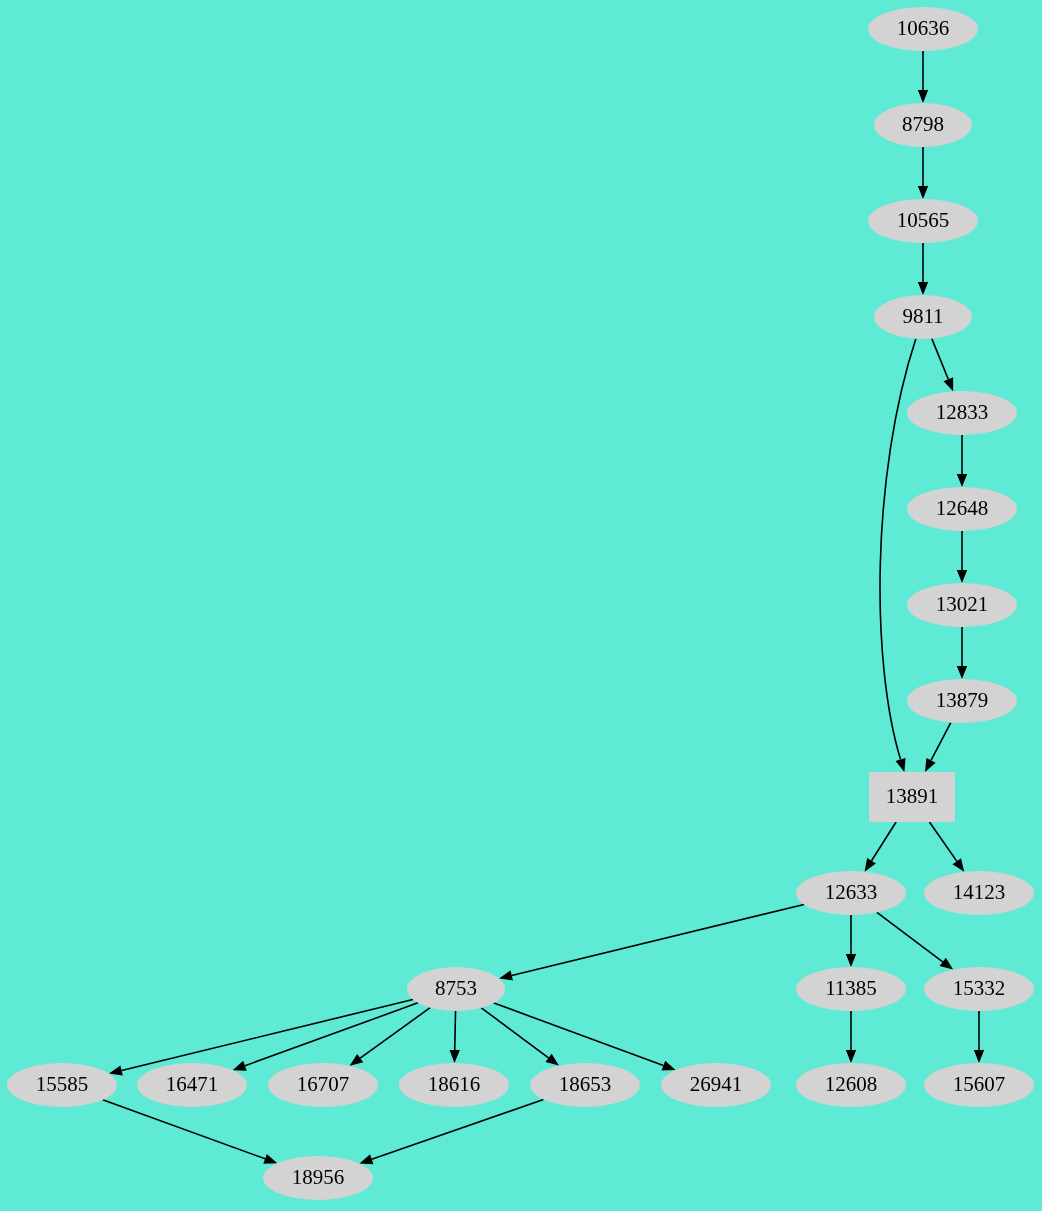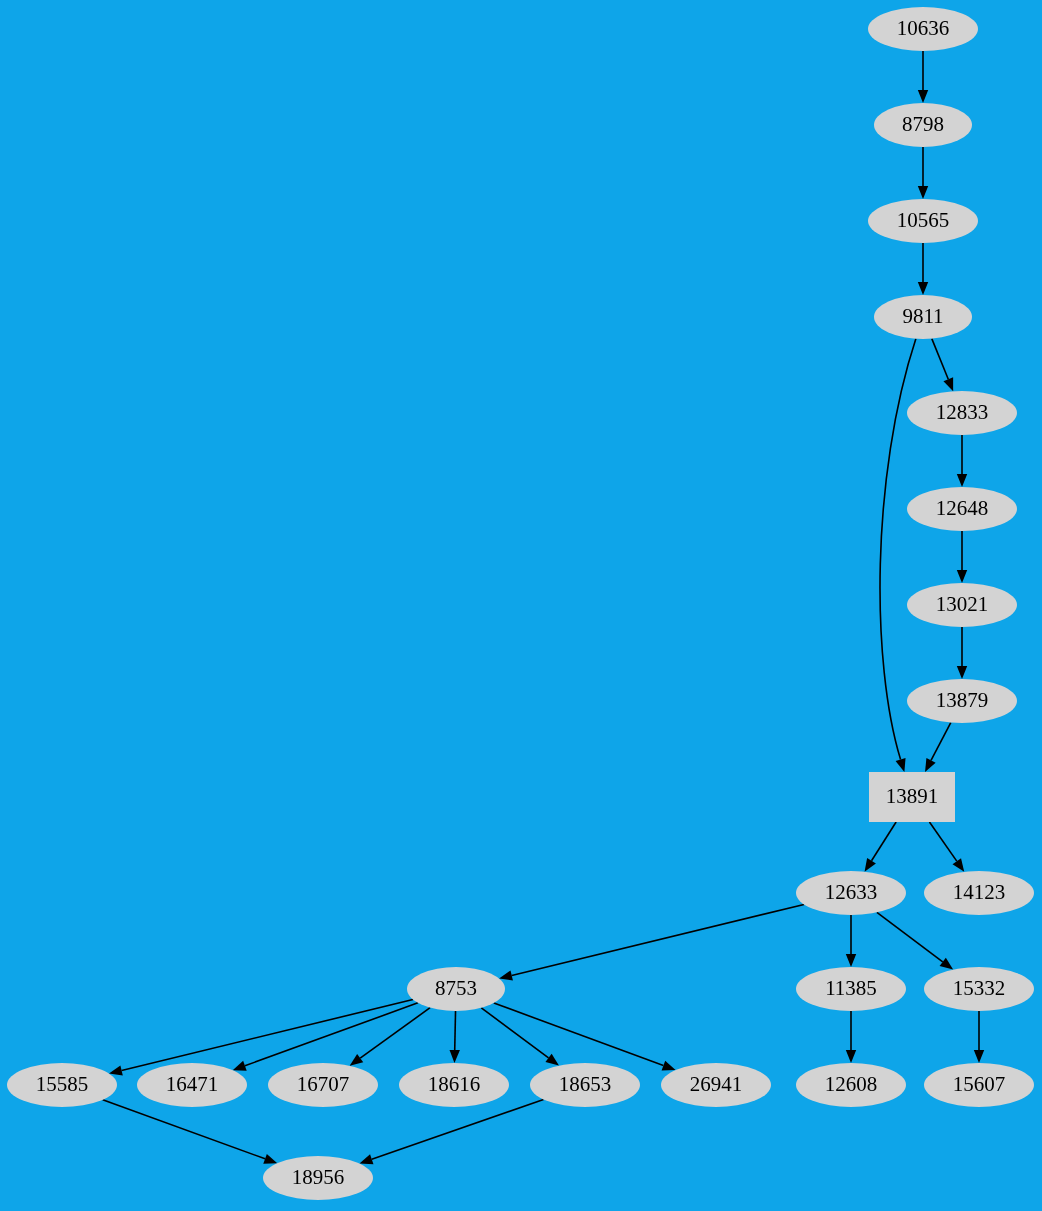--- a/index.html
+++ b/index.html
@@ -4,21 +4,21 @@
 <style>
   html, body {
     margin: 0;
     padding: 0;
     background: #ffffff;
   }
   #graph-root {
     position: relative;
     width: 1042px;
     height: 1211px;
-    background: #0ea5e9;
+    background: #5eead4;
     font-family: "Liberation Serif", "DejaVu Serif", serif;
   }
   svg#graph-canvas {
     display: block;
     width: 1042px;
     height: 1211px;
   }
   .node-shape {
     fill: #d3d3d3;
     stroke: none;

